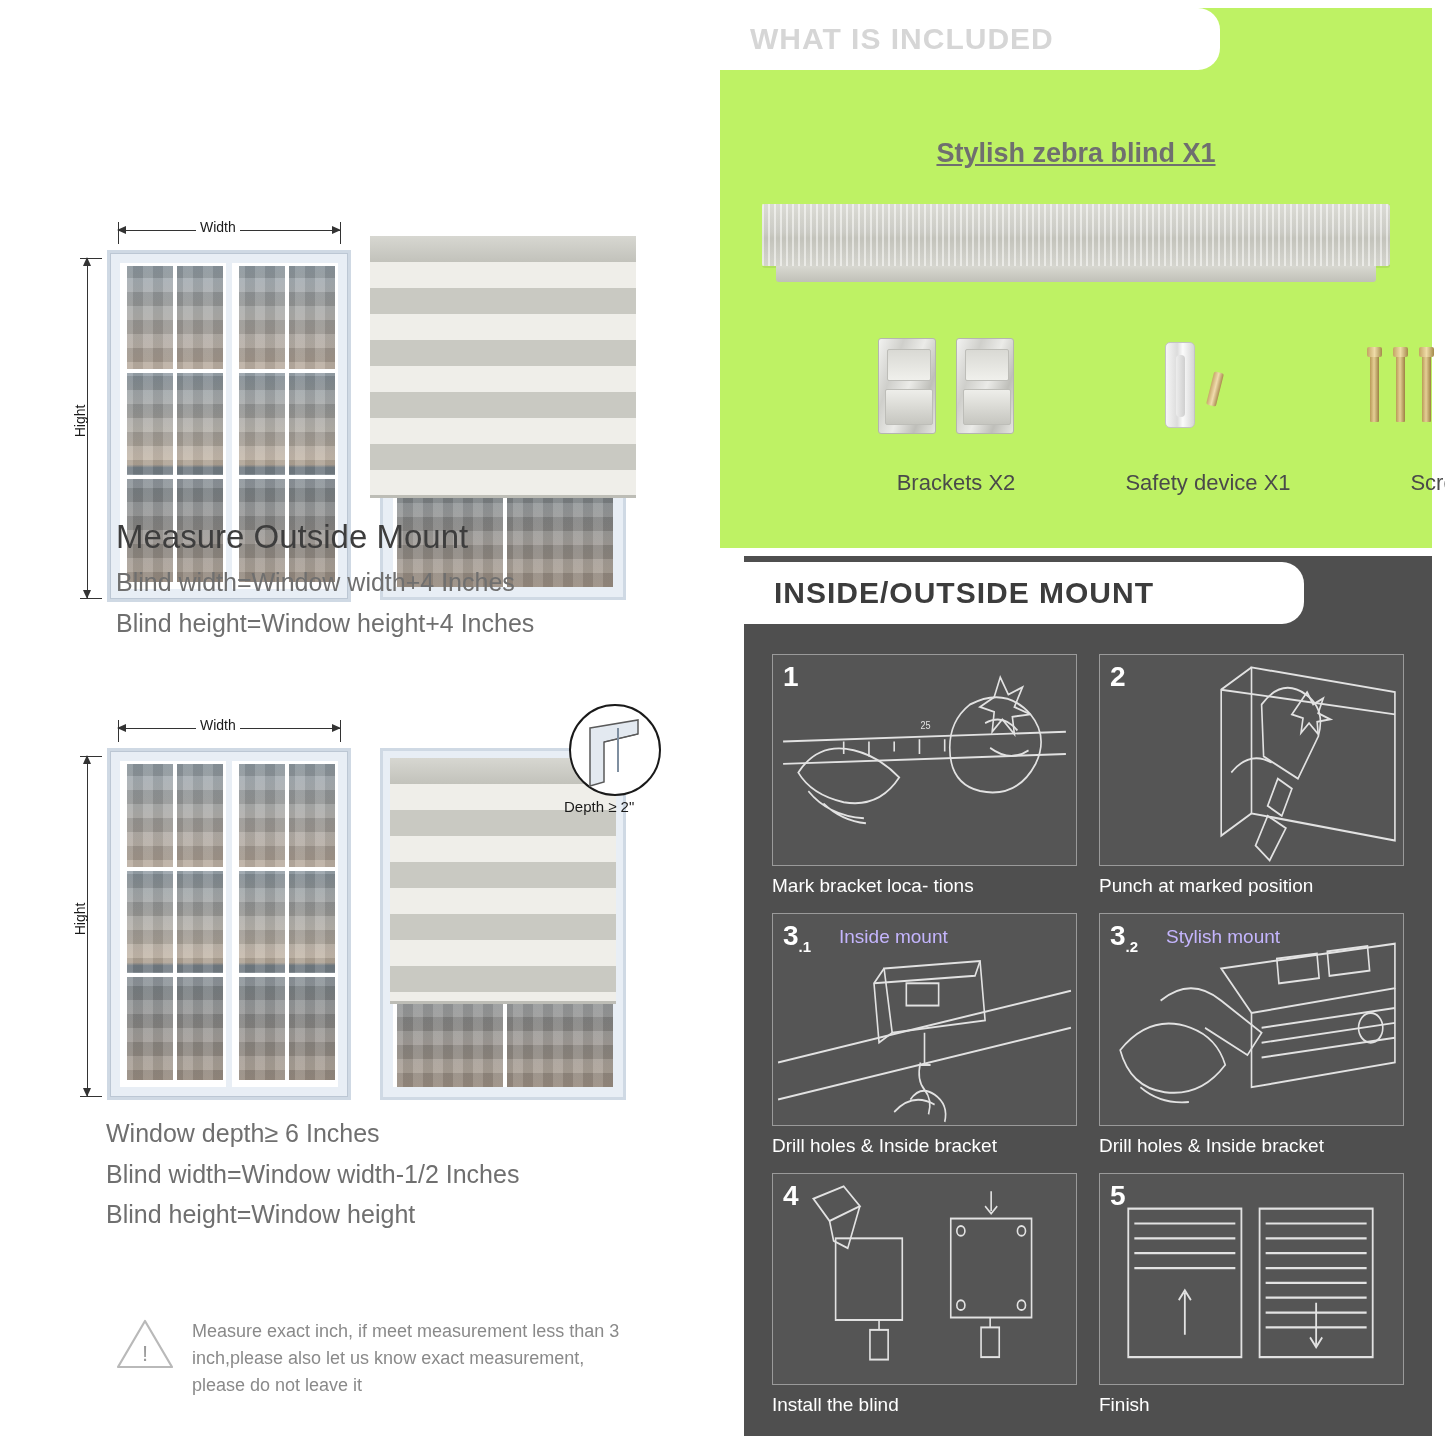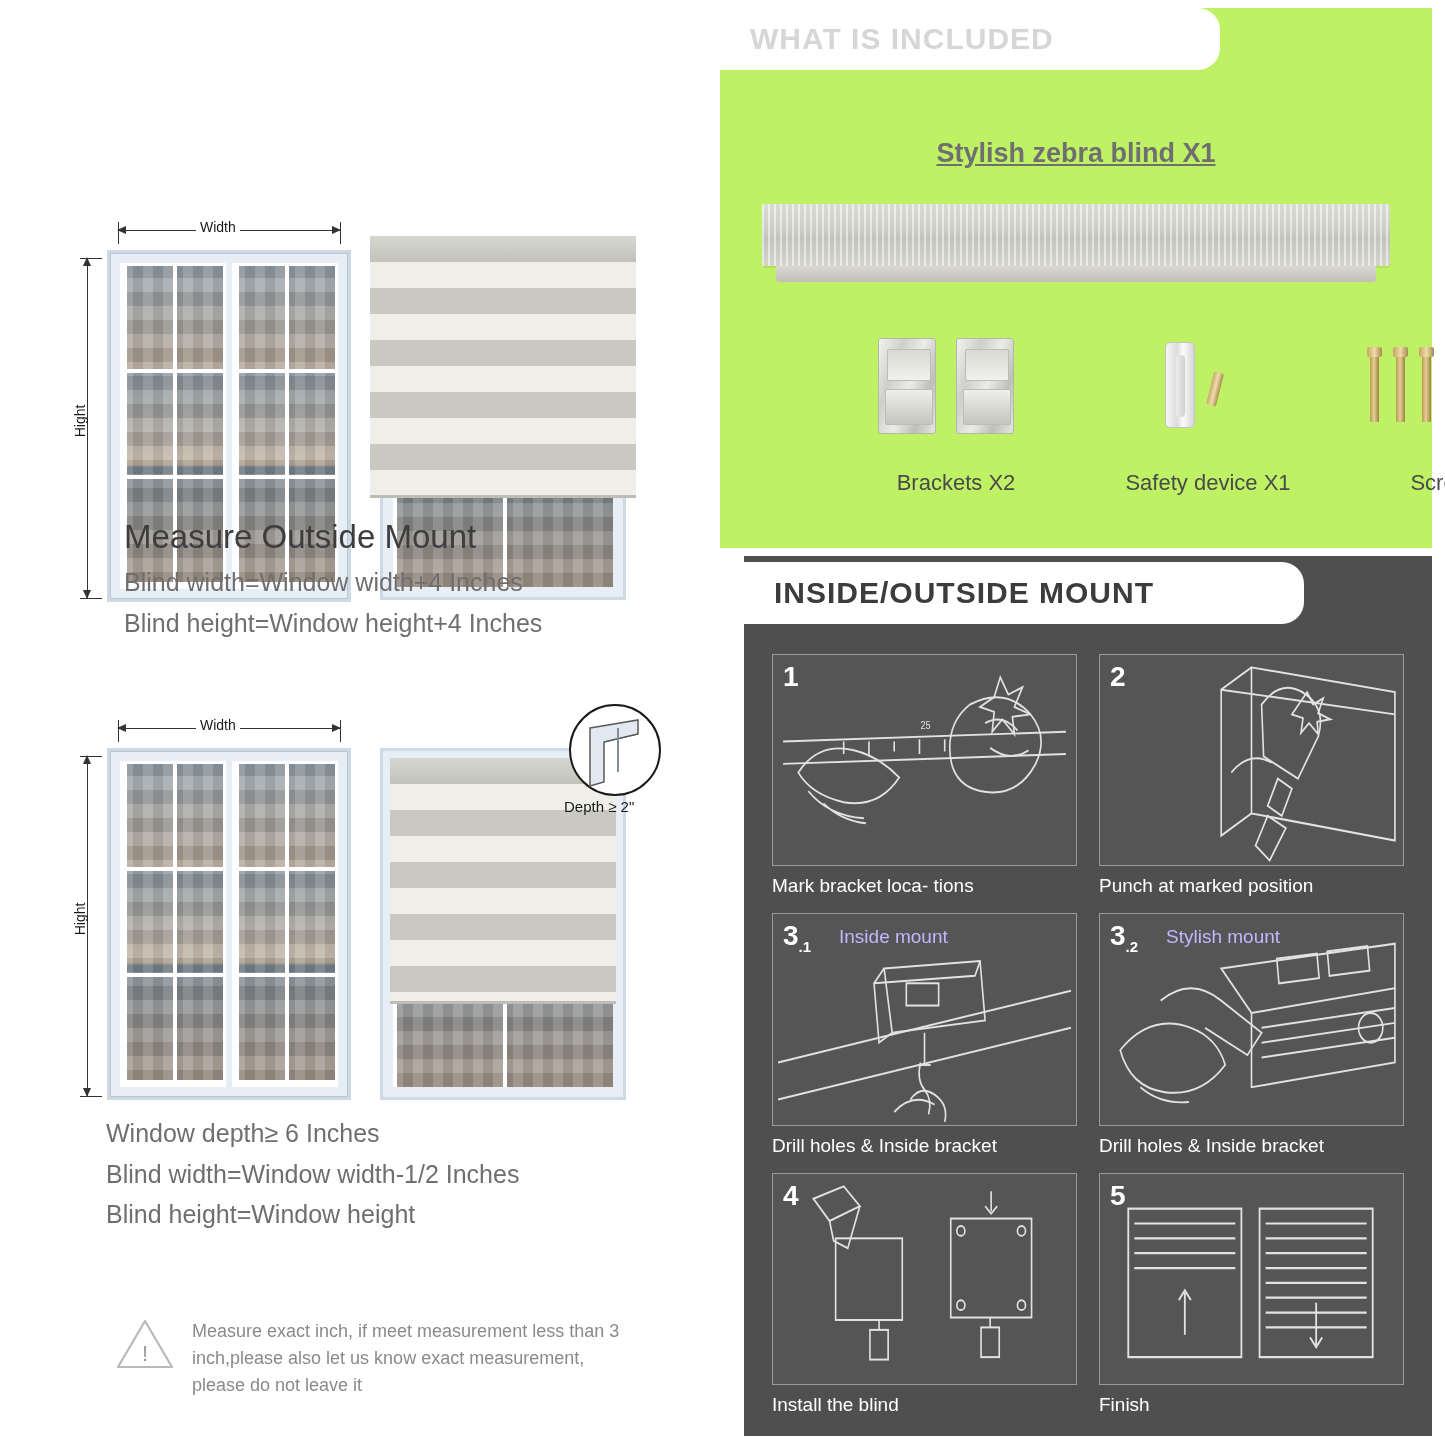--- a/index.html
+++ b/index.html
@@ -233,21 +233,21 @@
             <div class="bricks"></div>
             <div class="mullionsV" style="inset:0"></div>
           </div>
         </div>
         <div class="zebra" style="left:-10px; right:-10px; top:-32px; height:262px;">
           <div class="zebraHead"></div>
         </div>
       </div>
     </div>
 
-    <div style="position:absolute; top:510px; left:116px; width:580px;">
+    <div style="position:absolute; top:510px; left:108px; width:580px;">
       <h2 class="h2">Measure Outside Mount</h2>
       <p class="pline">Blind width=Window width+4 Inches</p>
       <p class="pline">Blind height=Window height+4 Inches</p>
     </div>
 
     <div class="sec" style="position:absolute; top:690px; left:0; width:700px; height:410px;">
       <div class="hArrow" style="left:110px; top:30px; width:222px;"></div>
       <div class="tick" style="left:110px; top:22px; width:1px; height:22px;"></div>
       <div class="tick" style="left:332px; top:22px; width:1px; height:22px;"></div>
       <div class="lbl" style="left:188px; top:19px;">Width</div>

